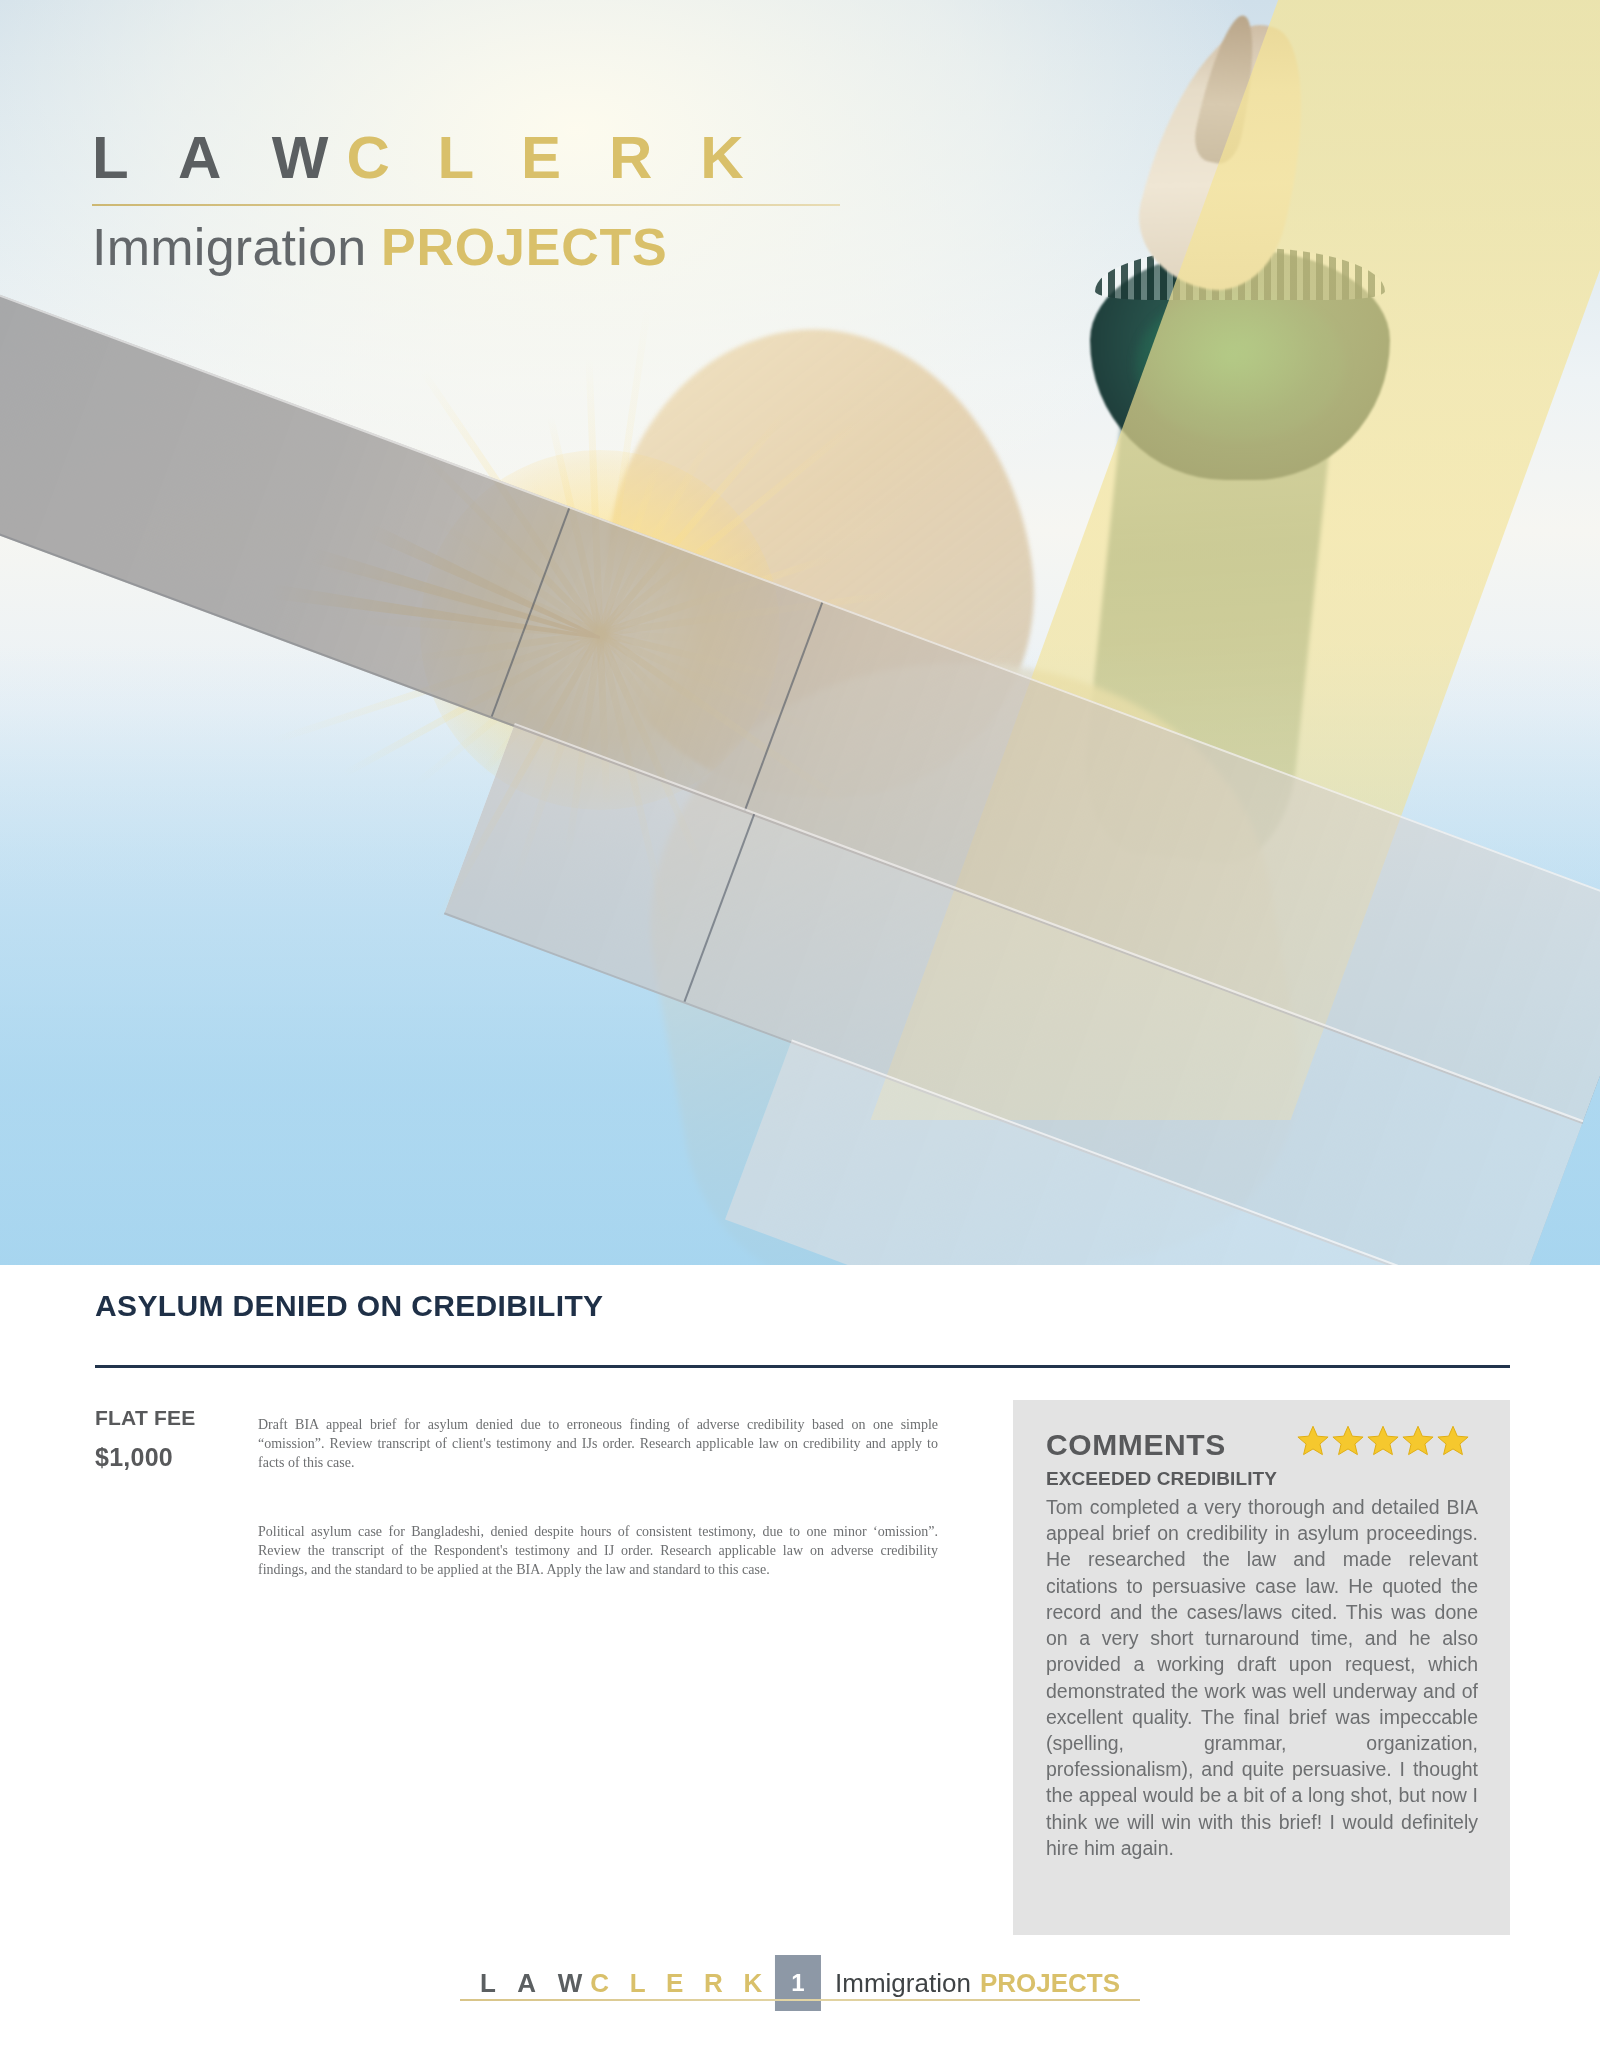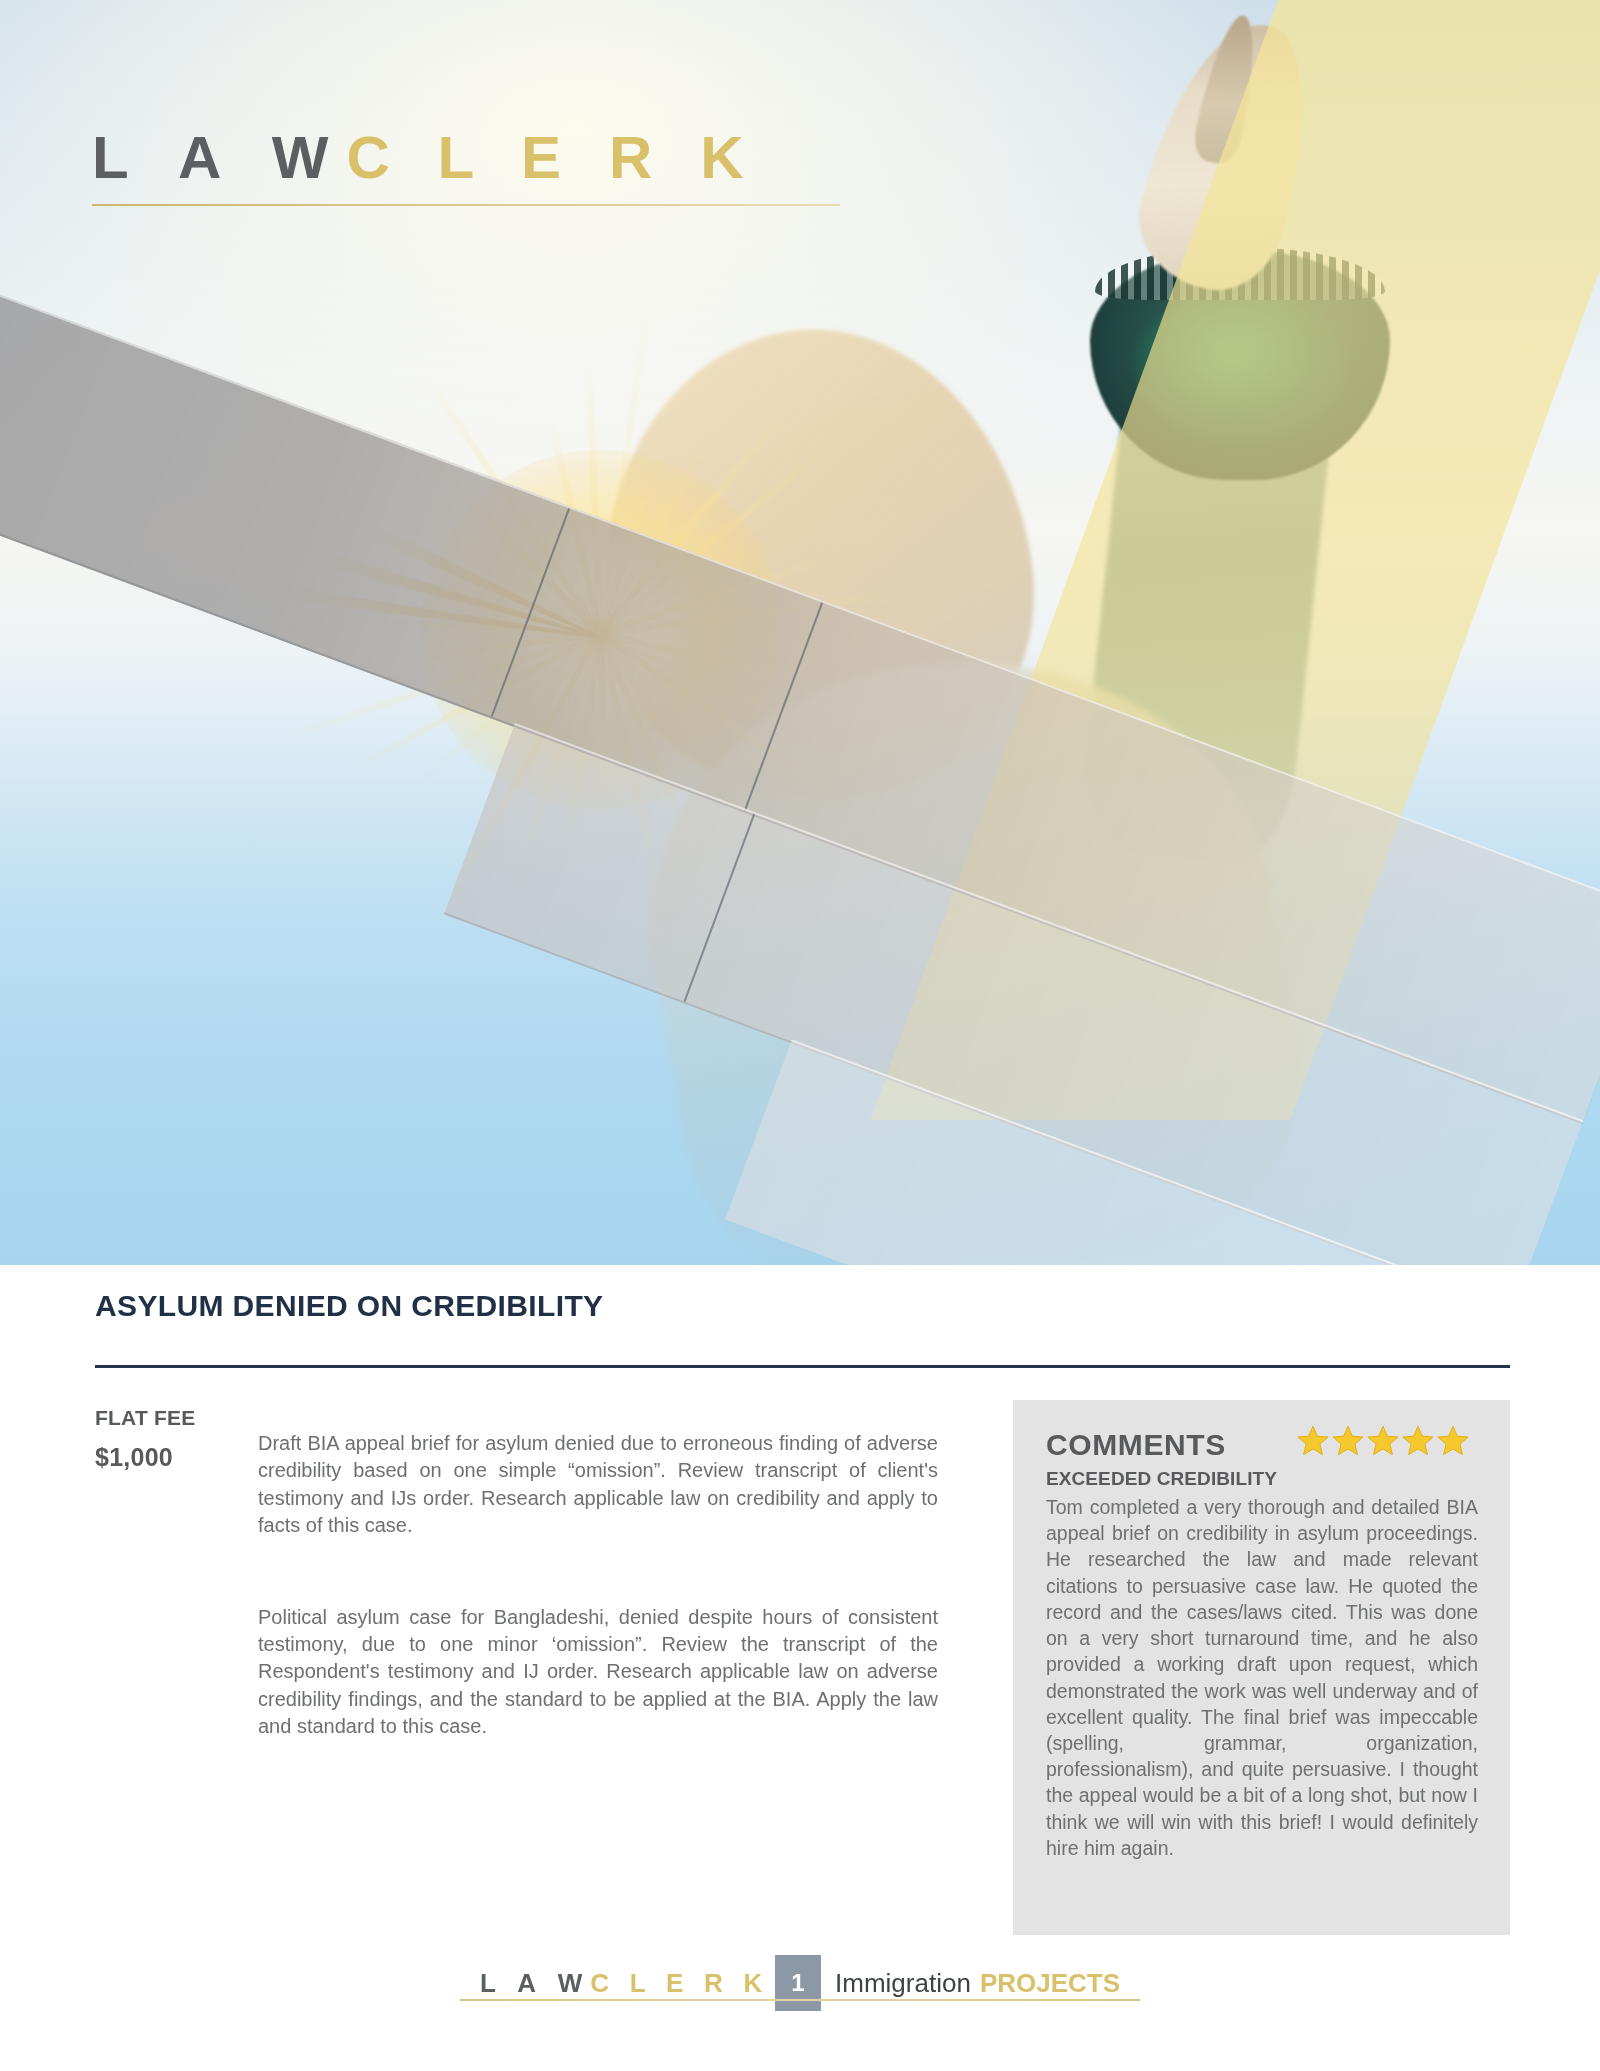--- a/index.html
+++ b/index.html
@@ -188,22 +188,23 @@
 
   .cols{position:absolute;left:0;top:125px;width:1600px;}
 
   .fee-col{position:absolute;left:95px;top:16px;width:160px;}
   .fee-label{font-size:21px;font-weight:700;color:#58595b;letter-spacing:.01em;}
   .fee-amount{margin-top:13px;font-size:25px;font-weight:700;color:#58595b;letter-spacing:.01em;}
 
   .desc-col{position:absolute;left:258px;top:16px;width:680px;}
   .sec-head{font-size:22px;font-weight:700;color:#58595b;letter-spacing:.012em;}
   .sec-body{
-    margin-top:24px;font-size:20px;line-height:1.37;color:#6d6f71;
+    margin-top:9px;font-size:14px;line-height:1.37;color:#6d6f71;
     text-align:justify;
+    font-family:Liberation Serif, serif;
   }
   .sec-gap{height:40px;}
 
   
   .comments{
     position:absolute;left:1013px;top:10px;width:497px;height:535px;
     background:#e3e3e3;
   }
   .c-head{
     position:absolute;left:33px;top:28px;width:430px;
@@ -317,20 +318,24 @@
         <div class="band-seg" style="left:255px;height:200px"></div>
       </div>
       <div class="band3"></div>
     </div>
 
     <div class="logo">
       <div class="logo-line1">
         <span class="logo-law">L A W</span><span class="logo-clerk">C L E R K</span>
       </div>
       <div class="logo-rule"></div>
+      <div class="logo-line2">
+        <span class="logo-imm">Immigration</span>
+        <span class="logo-proj">PROJECTS</span>
+      </div>
     </div>
   </div>
 
   <div class="content">
 
     <div class="doc-title">
       <div>ASYLUM DENIED ON CREDIBILITY</div>
     </div>
     <div class="title-rule"></div>
 

